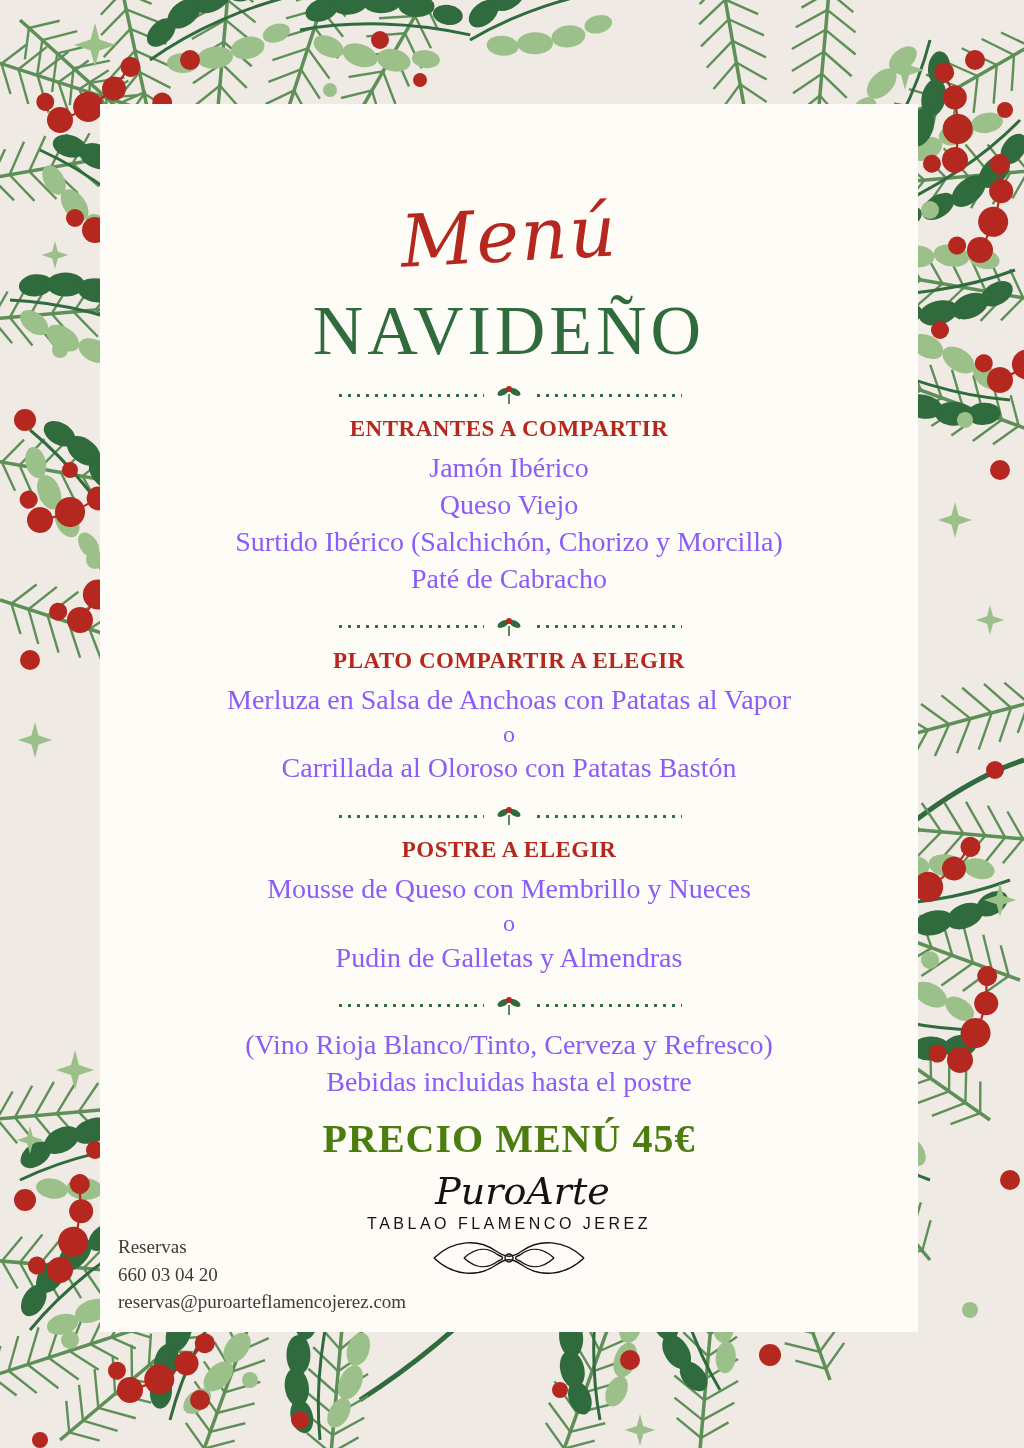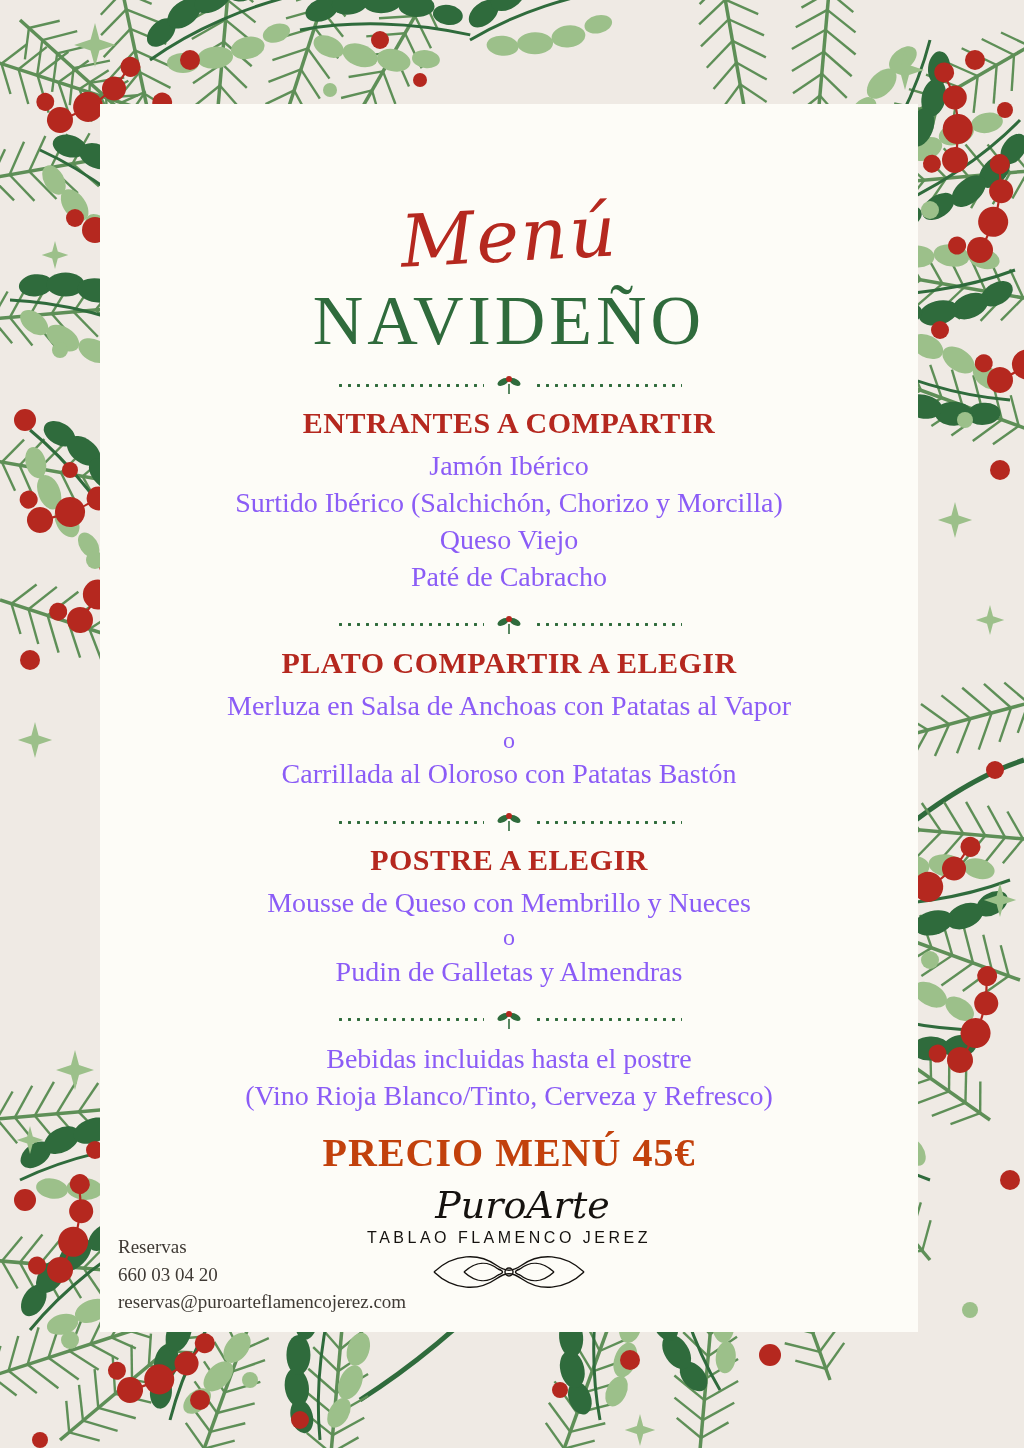--- a/index.html
+++ b/index.html
@@ -52,21 +52,21 @@
     margin-top: 96px;
     line-height: 1;
     transform: rotate(-3deg);
   }
 
   .main-title {
     font-family: "Liberation Serif", serif;
     font-size: 70px;
     letter-spacing: 4px;
     color: #2f6b3c;
-    margin-top: 14px;
+    margin-top: 24px;
     line-height: 1;
   }
 
   
   .divider {
     display: flex;
     align-items: center;
     justify-content: center;
     gap: 12px;
     margin: 18px 0 10px 0;
@@ -81,40 +81,40 @@
   }
   .divider .orn {
     width: 26px;
     height: 22px;
     position: relative;
   }
 
   .section-head {
     font-family: "Liberation Serif", serif;
     font-weight: bold;
-    font-size: 30px;
+    font-size: 23px;
     color: #b5281f;
     letter-spacing: 0.5px;
     margin: 8px 0 8px 0;
   }
 
   .item {
     font-size: 28px;
     color: #8b5cf6;
     line-height: 1.32;
   }
   .item.small-o {
     font-size: 24px;
   }
 
   .price {
     font-family: "Liberation Serif", serif;
     font-weight: bold;
     font-size: 40px;
-    color: #c2410c;
+    color: #4d7c0f;
     letter-spacing: 1px;
     margin-top: 14px;
   }
 
   
   .logo-wrap {
     margin-top: 10px;
     text-align: center;
   }
   .logo-name {
@@ -375,22 +375,22 @@
           <ellipse cx="7" cy="8" rx="6" ry="3.2" transform="rotate(-28 7 8)" fill="#2f6b3c"></ellipse>
           <ellipse cx="19" cy="8" rx="6" ry="3.2" transform="rotate(28 19 8)" fill="#2f6b3c"></ellipse>
           <circle cx="13" cy="5" r="3" fill="#b5281f"></circle>
         </svg>
       </span>
       <span class="dots"></span>
     </div>
 
     <div class="section-head">ENTRANTES A COMPARTIR</div>
     <div class="item">Jamón Ibérico</div>
+    <div class="item">Queso Viejo</div>
     <div class="item">Surtido Ibérico (Salchichón, Chorizo y Morcilla)</div>
-    <div class="item">Queso Viejo</div>
     <div class="item">Paté de Cabracho</div>
 
     <div class="divider">
       <span class="dots"></span>
       <span class="orn">
         <svg width="26" height="22" viewBox="0 0 26 22" xmlns="http://www.w3.org/2000/svg">
           <path d="M13,20 L13,10" stroke="#2f6b3c" stroke-width="1.6" fill="none"></path>
           <ellipse cx="7" cy="8" rx="6" ry="3.2" transform="rotate(-28 7 8)" fill="#2f6b3c"></ellipse>
           <ellipse cx="19" cy="8" rx="6" ry="3.2" transform="rotate(28 19 8)" fill="#2f6b3c"></ellipse>
           <circle cx="13" cy="5" r="3" fill="#b5281f"></circle>
@@ -428,22 +428,22 @@
         <svg width="26" height="22" viewBox="0 0 26 22" xmlns="http://www.w3.org/2000/svg">
           <path d="M13,20 L13,10" stroke="#2f6b3c" stroke-width="1.6" fill="none"></path>
           <ellipse cx="7" cy="8" rx="6" ry="3.2" transform="rotate(-28 7 8)" fill="#2f6b3c"></ellipse>
           <ellipse cx="19" cy="8" rx="6" ry="3.2" transform="rotate(28 19 8)" fill="#2f6b3c"></ellipse>
           <circle cx="13" cy="5" r="3" fill="#b5281f"></circle>
         </svg>
       </span>
       <span class="dots"></span>
     </div>
 
+    <div class="item">(Vino Rioja Blanco/Tinto, Cerveza y Refresco)</div>
     <div class="item">Bebidas incluidas hasta el postre</div>
-    <div class="item">(Vino Rioja Blanco/Tinto, Cerveza y Refresco)</div>
 
     <div class="price">PRECIO MENÚ 45€</div>
 
     <div class="logo-wrap">
       <div class="logo-name">PuroArte</div>
       <div class="logo-sub">TABLAO  FLAMENCO  JEREZ</div>
       <div class="logo-flourish">
         <svg width="170" height="42" viewBox="0 0 170 42" xmlns="http://www.w3.org/2000/svg">
           <g stroke="#15120f" stroke-width="1.4" fill="none">
             <path d="M10,21 C30,2 55,2 72,14 C82,21 88,21 98,14 C115,2 140,2 160,21"></path>

